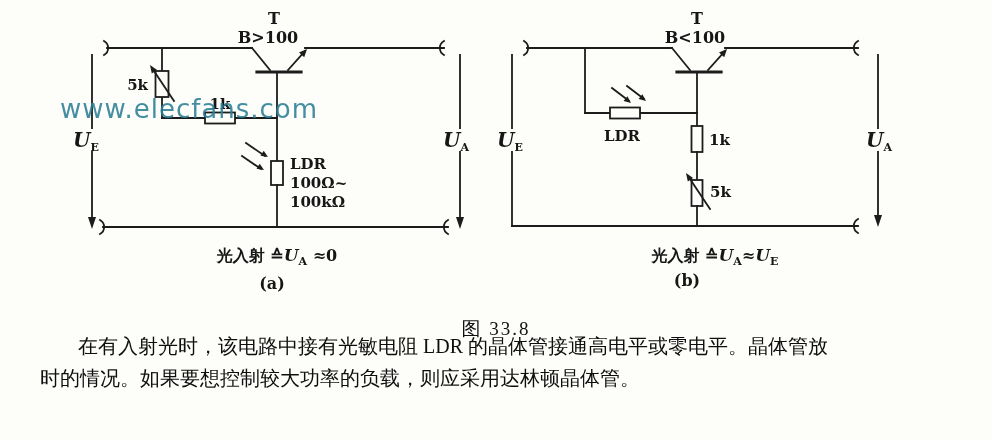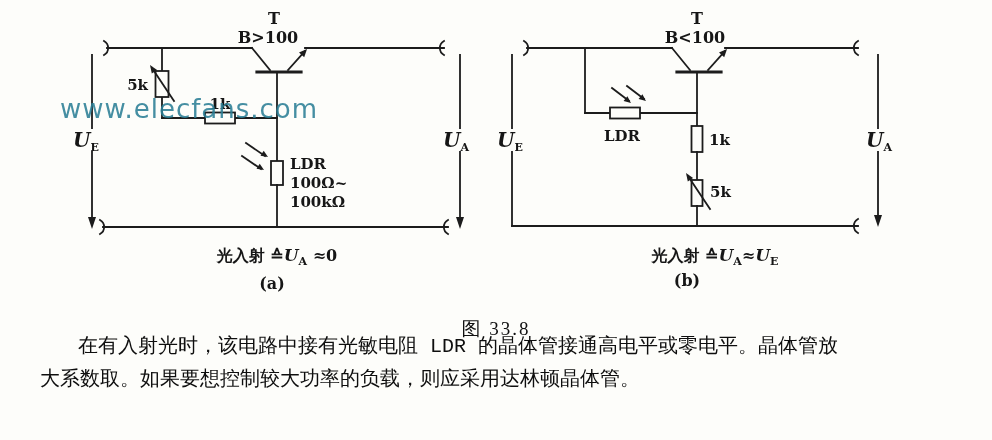--- a/index.html
+++ b/index.html
@@ -33,21 +33,21 @@
     position:absolute;left:0;top:303px;width:100%;
     text-align:center;font-size:19px;color:#111;
     letter-spacing:2px;
     margin-top:13px;
   }
   .paragraph{
     position:absolute;left:40px;top:331px;width:915px;
     font-size:20px;line-height:31.5px;color:#0e0e0e;
   }
   .para-line{white-space:nowrap;}
-  .para-line.indent{text-indent:38px;font-family:Liberation Mono, monospace;}
+  .para-line.indent{text-indent:38px;}
 </style>
 </head>
 <body>
 
 <div class="page">
 
   <div class="watermark">www.elecfans.com</div>
 
   <svg width="992" height="300" viewBox="0 0 992 300">
 
@@ -174,16 +174,16 @@
       <text class="ulabel" x="879" y="147" text-anchor="middle"><tspan>U</tspan><tspan class="usub" dy="4">A</tspan></text>
       <text class="cap" x="715" y="261" text-anchor="middle"><tspan>光入射 ≙</tspan><tspan class="uvar">U</tspan><tspan class="usub" dy="4">A</tspan><tspan dy="-4">≈</tspan><tspan class="uvar">U</tspan><tspan class="usub" dy="4">E</tspan></text>
       <text class="cap" x="687" y="286" text-anchor="middle">(b)</text>
     </g>
   </svg>
 
   <div class="fig-caption">图 33.8</div>
 
   <div class="paragraph">
     <div class="para-line indent">在有入射光时，该电路中接有光敏电阻 LDR 的晶体管接通高电平或零电平。晶体管放</div>
-    <div class="para-line">大系数取。如果要想控制较大功率的负载，则应采用达林顿晶体管。</div>
+    <div class="para-line">时的情况。如果要想控制较大功率的负载，则应采用达林顿晶体管。</div>
   </div>
 
 </div>
 
 </body></html>

